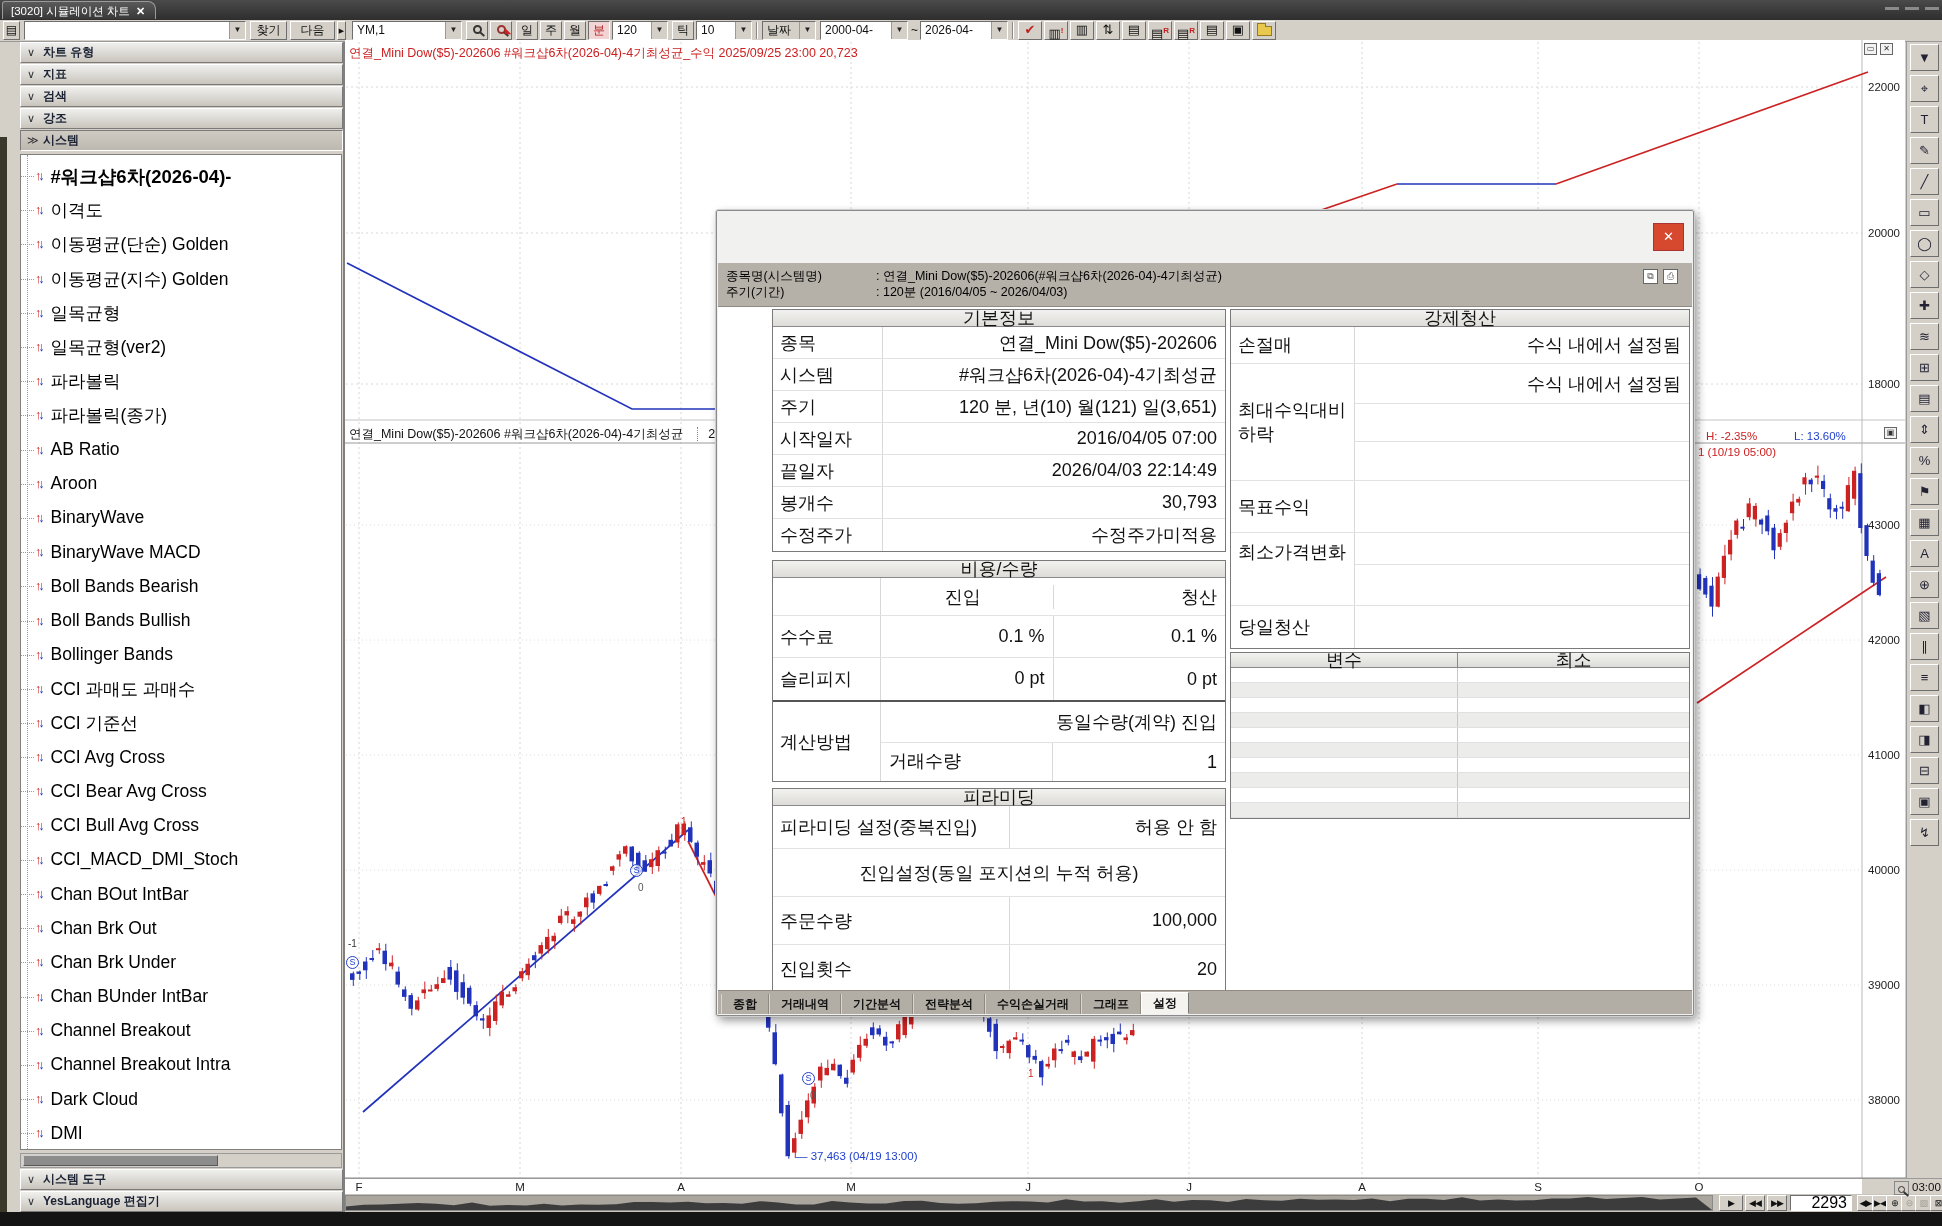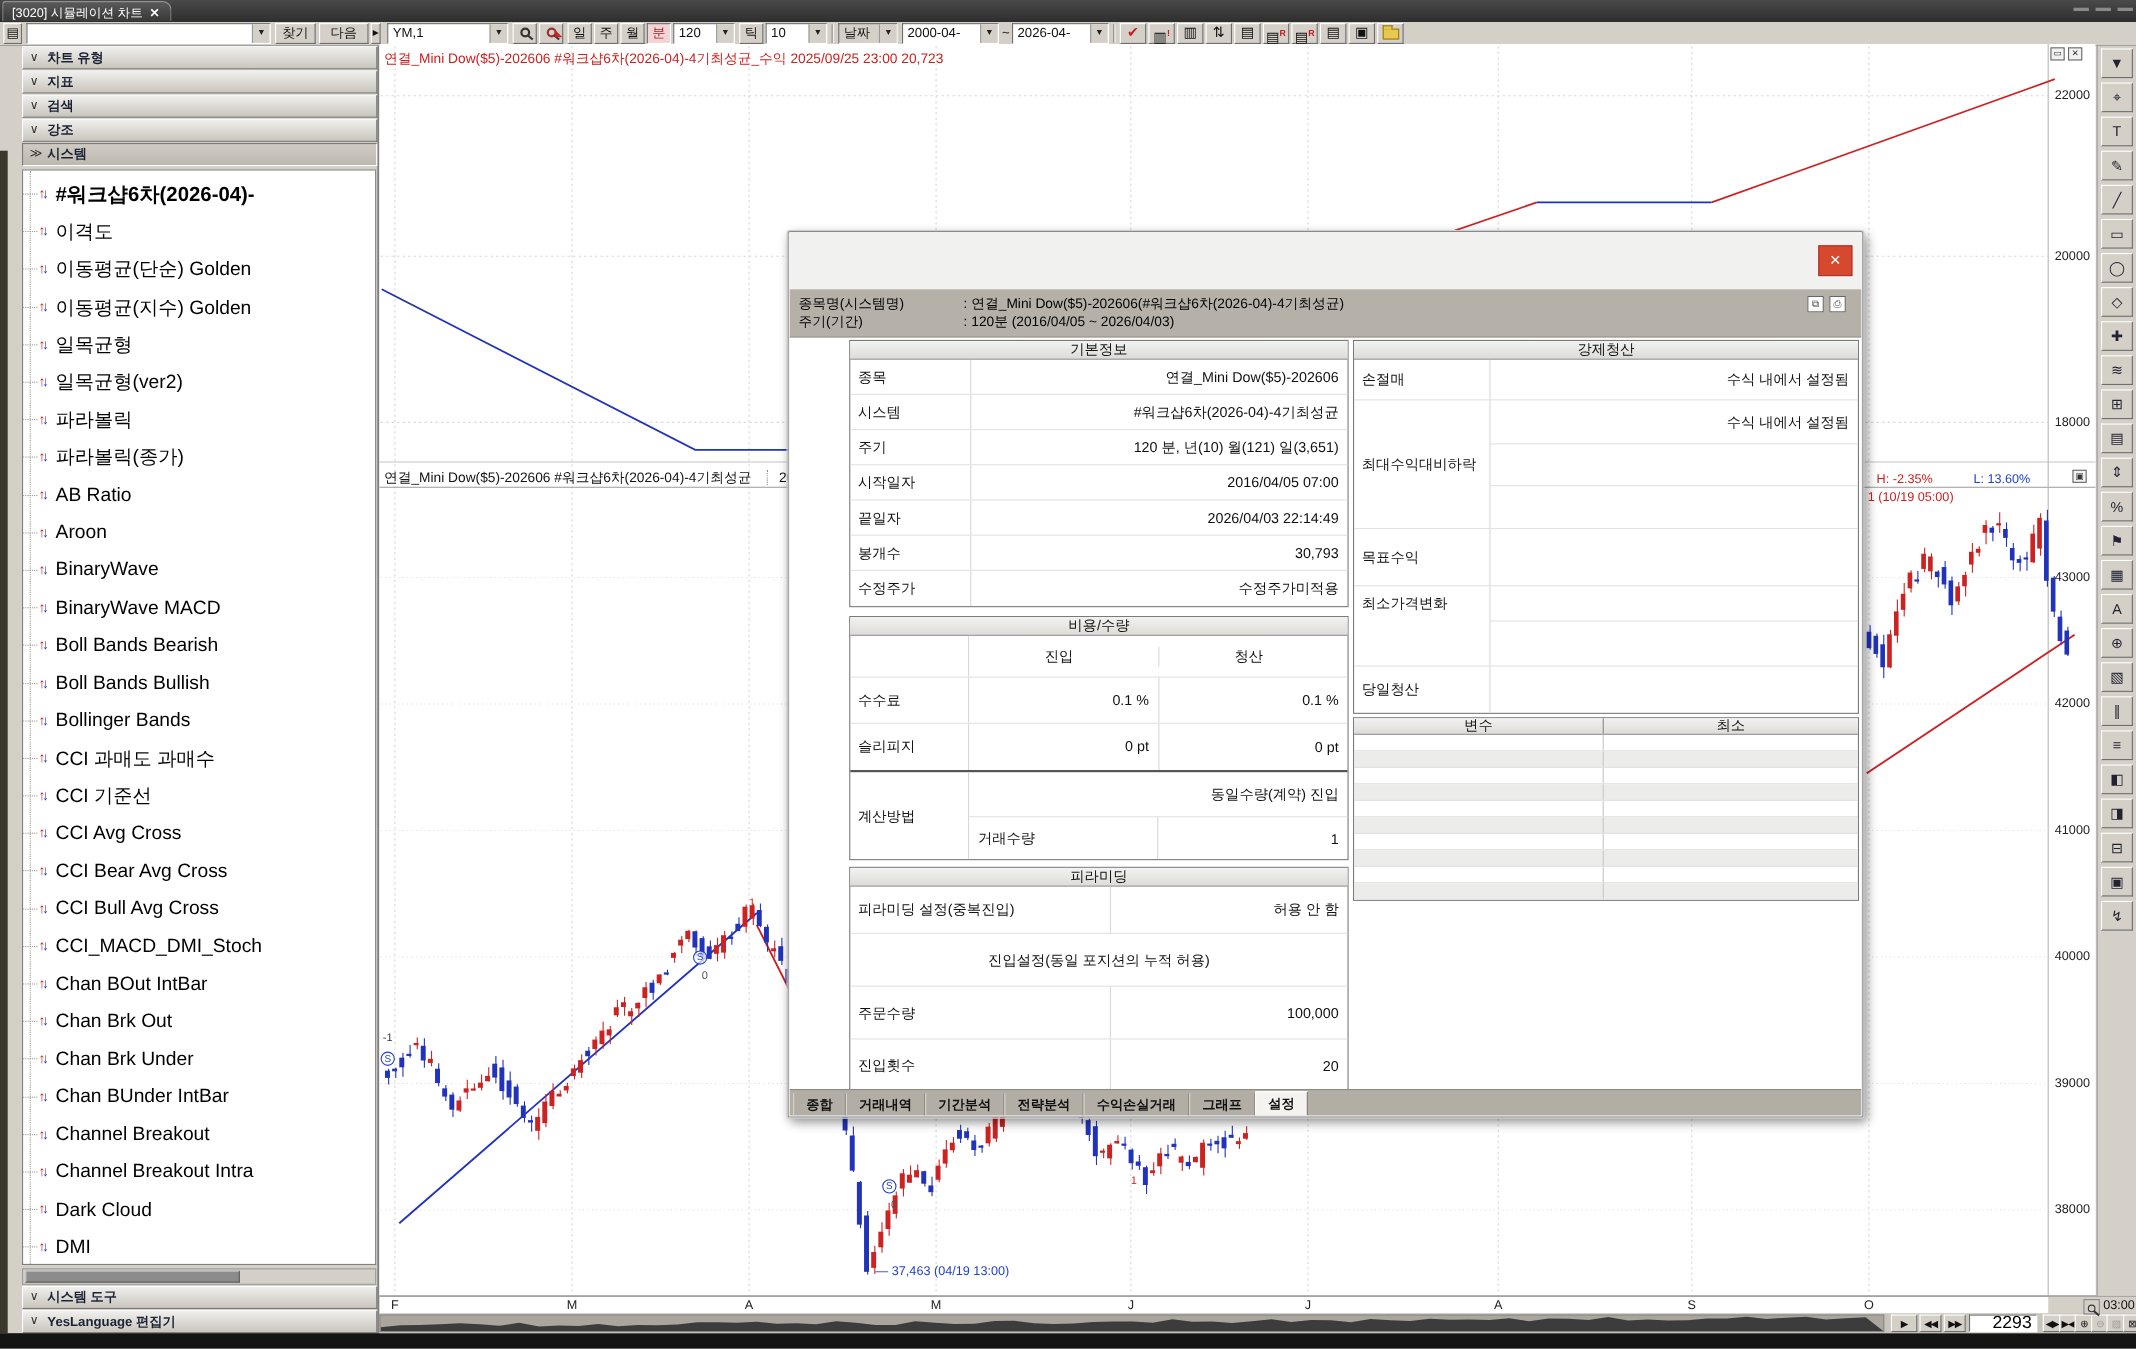--- a/index.html
+++ b/index.html
@@ -112,21 +112,21 @@
     border:1px solid #a33; color:#fff; font-size:13px; line-height:26px; text-align:center; }
   #m-info { position:absolute; left:1px; top:52px; right:1px; height:44px; background:#b5b1a9;
     border-bottom:1px solid #8f8b83; font-size:12.5px; padding:5px 16px 0 8px; line-height:16px; color:#000; }
   .inf-label { display:inline-block; width:150px; }
   .m-info-ic { position:absolute; top:6px; width:15px; height:15px; background:#fff; border:1px solid #666;
     font-size:9px; line-height:13px; text-align:center; color:#444; }
   #m-body { position:absolute; left:1px; right:1px; top:96px; height:684px; background:#fff; overflow:hidden; }
   .col { position:absolute; top:2px; }
   #colL { left:54px; width:454px; }
   #colR { left:512px; width:460px; }
-  .rtbl { border:1px solid #7a7a7a; background:#fff; font-size:13px; }
+  .rtbl { border:1px solid #7a7a7a; background:#fff; font-size:18px; }
   .sec-head { height:17px; background:linear-gradient(#f2f2f0,#dddcd8); border-bottom:1px solid #8a8a8a;
     text-align:center; line-height:16px; color:#111; }
   .rrow { display:flex; border-bottom:1px solid #e2e2e2; align-items:center; }
   .rrow:last-child { border-bottom:none; }
   .cl { padding-left:7px; border-right:1px solid #d8d8d8; align-self:stretch; display:flex; align-items:center; }
   .cv { flex:1; text-align:right; padding-right:8px; }
   .cv.left { text-align:left; padding-left:8px; }
   .subrows { flex:1; align-self:stretch; display:flex; flex-direction:column; }
   .subrow { display:flex; align-items:center; border-bottom:1px solid #e2e2e2; }
   .subrow:last-child { border-bottom:none; }
@@ -808,21 +808,21 @@
               <div class="cl" style="width: 110px;">수정주가</div>
               <div class="cv">수정주가미적용</div>
             </div>
           </div>
       </div>
       <div class="rtbl" style="margin-top:8px">
         <div class="sec-head">비용/수량</div>
         <div class="rrow" style="height:38px">
           <div class="cl" style="width:108px"></div>
           <div class="cv" style="text-align:center;border-right:1px solid #d8d8d8">진입</div>
-          <div class="cv" style="text-align:center">청산</div>
+          <div class="cv" style="text-align:right">청산</div>
         </div>
         <div id="cost-rows">
             <div class="rrow" style="height: 42px;">
               <div class="cl" style="width: 108px;">수수료</div>
               <div class="cv" style="border-right: 1px solid rgb(216, 216, 216); align-self: stretch; line-height: 41px;">0.1 %</div>
               <div class="cv">0.1 %</div>
             </div>
             <div class="rrow" style="height: 42px; gap: 15px;">
               <div class="cl" style="width: 108px;">슬리피지</div>
               <div class="cv" style="border-right: 1px solid rgb(216, 216, 216); align-self: stretch; line-height: 41px;">0 pt</div>

